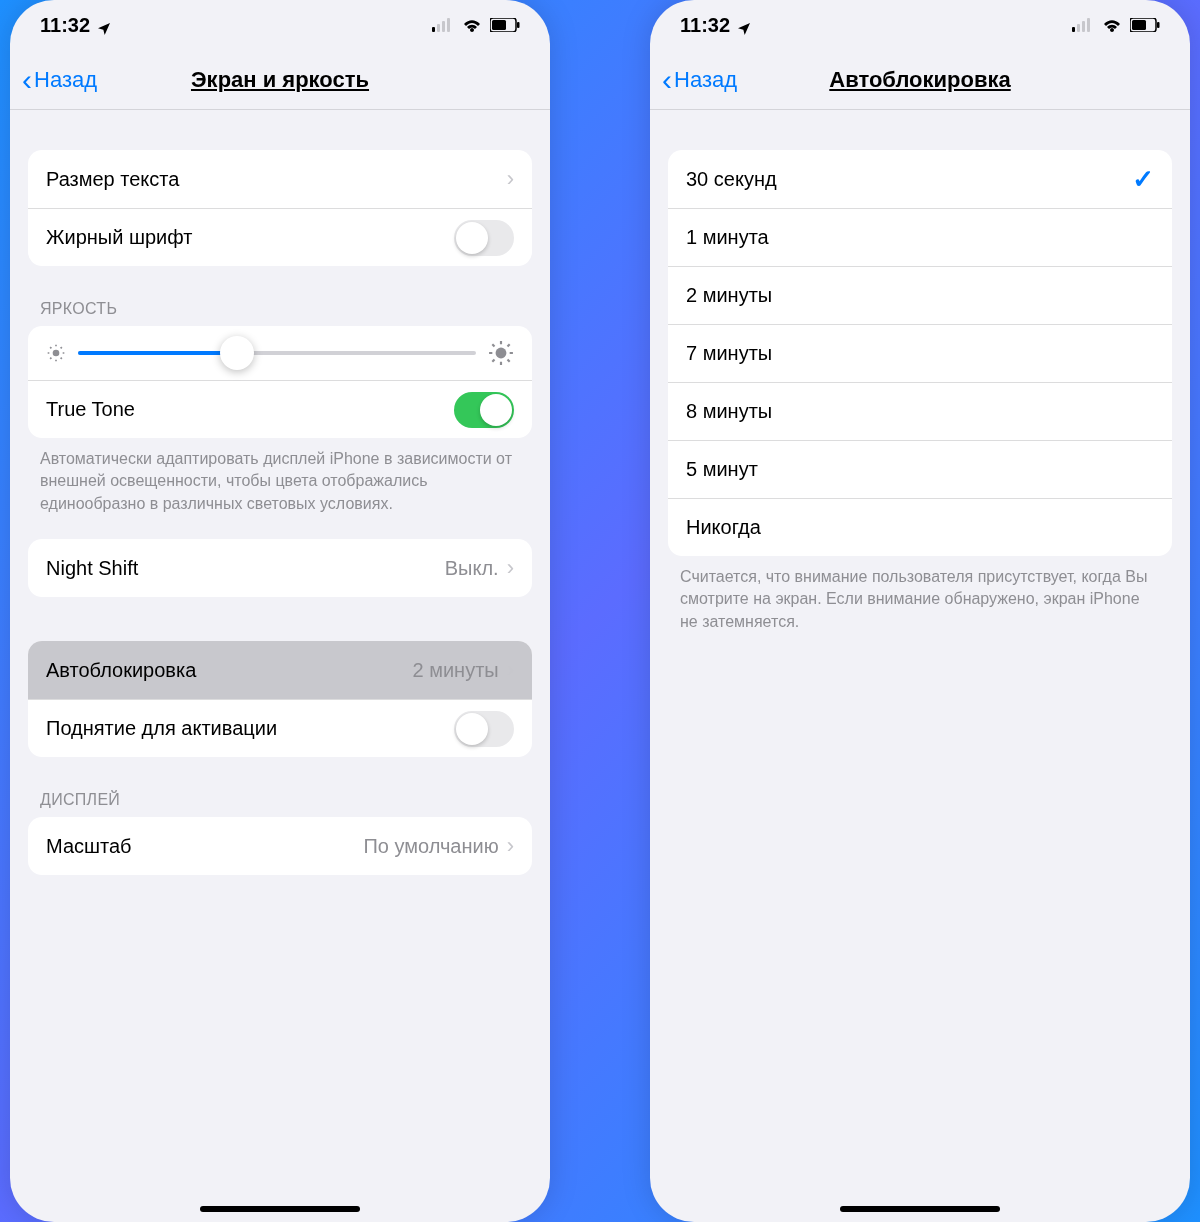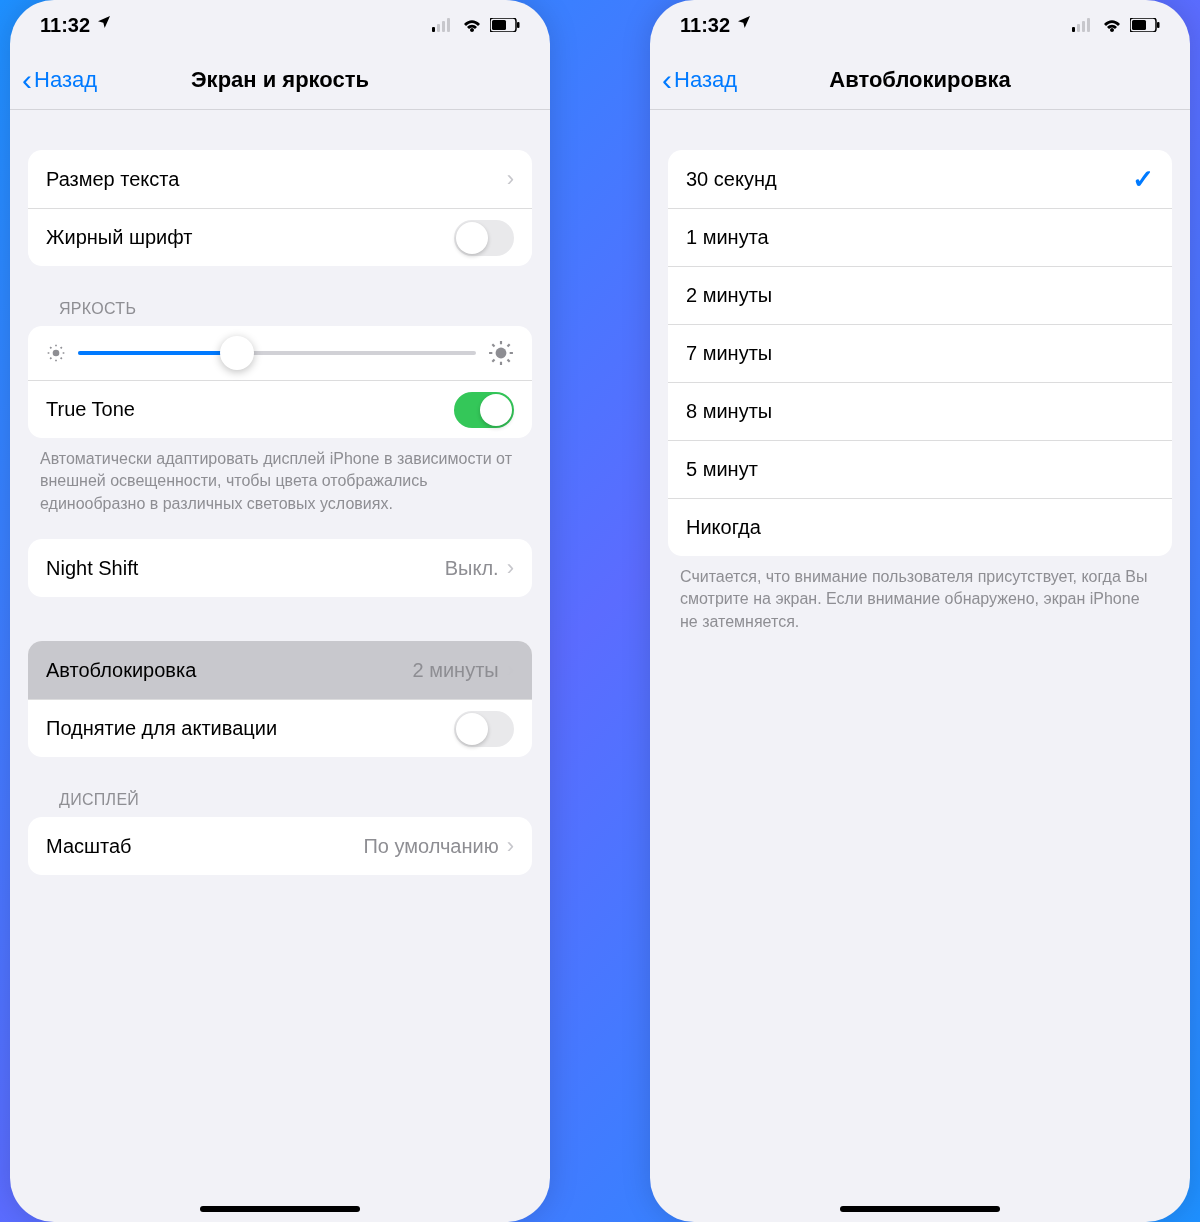--- a/index.html
+++ b/index.html
@@ -31,21 +31,21 @@
   .status-bar {
     height: 50px;
     display: flex;
     align-items: center;
     justify-content: space-between;
     padding: 0 30px;
     font-weight: 600;
     font-size: 20px;
     color: #000;
   }
-  .status-left { display: flex; align-items: flex-start; gap: 6px; }
+  .status-left { display: flex; align-items: flex-end; gap: 6px; }
   .status-right { display: flex; align-items: center; gap: 8px; }
   .loc-icon svg, .cell-icon svg, .wifi-icon svg, .batt-icon svg { display:block; }
 
   
   .nav-bar {
     height: 60px;
     display: flex;
     align-items: center;
     position: relative;
     border-bottom: 1px solid rgba(0,0,0,0.12);
@@ -61,35 +61,35 @@
   }
   .back-chevron { font-size: 30px; font-weight: 400; line-height: 1; margin-right: 2px; }
   .nav-title {
     position: absolute;
     left: 0; right: 0;
     text-align: center;
     font-size: 22px;
     font-weight: 600;
     color: #000;
     pointer-events: none;
+    text-decoration: underline;
   }
 
   .content {
     flex: 1;
     overflow-y: auto;
     padding-bottom: 30px;
   }
 
   .group-header {
     font-size: 16px;
     color: #8e8e93;
     padding: 34px 30px 8px;
     text-transform: uppercase;
     letter-spacing: 0.3px;
-    margin-left: 19px;
   }
   .group {
     background: #fff;
     border-radius: 14px;
     margin: 0 18px;
     overflow: hidden;
   }
   .group.first { margin-top: 40px; }
   .row {
     display: flex;

